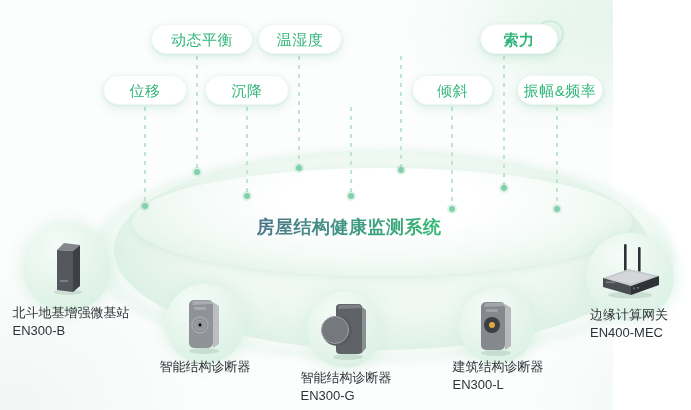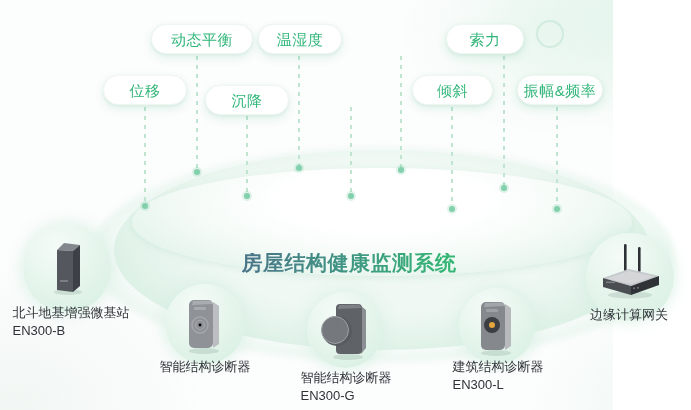--- a/index.html
+++ b/index.html
@@ -31,23 +31,23 @@
   }
   .ellipse.inner{
     left:132px;top:168px;width:500px;height:108px;
     background:radial-gradient(ellipse at 50% 30%, #ffffff 28%, #f3faf6 58%, #ddf1e6 88%, #cfecdd 100%);
     box-shadow:0 2px 6px rgba(180,220,198,0.35);
   }
 
   
   .sys-title{
     position:absolute;left:349px;top:217px;transform:translateX(-50%);
-    font-size:21px;line-height:20px;font-weight:bold;letter-spacing:0.5px;white-space:nowrap;
+    font-size:18px;line-height:20px;font-weight:bold;letter-spacing:0.5px;white-space:nowrap;
     background:linear-gradient(90deg,#4a7389 0%, #3f9a82 55%, #34b873 100%);
-    -webkit-background-clip:text;background-clip:text;color:transparent;margin-top:36px;
+    -webkit-background-clip:text;background-clip:text;color:transparent;
   }
 
   
   .pill{
     position:absolute;height:30px;line-height:30px;border-radius:15px;
     background:#ffffff;text-align:center;font-size:15px;font-weight:500;
     color:#2fb578;letter-spacing:0.5px;white-space:nowrap;
     border:1px solid #f0f6f2;box-sizing:border-box;
     box-shadow:0 4px 10px rgba(60,170,120,0.14), 0 1px 3px rgba(60,170,120,0.10);
   }
@@ -117,24 +117,24 @@
     </div>
   <div class="connector" style="left:503px;top:56px;height:132px;">
       <span class="end-dot"></span>
     </div>
   <div class="connector" style="left:556px;top:107px;height:102px;">
       <span class="end-dot"></span>
     </div>
 
   <div class="pill" style="left:151px;top:24px;width:102px;">动态平衡</div>
   <div class="pill" style="left:258px;top:24px;width:84px;">温湿度</div>
-  <div class="pill" style="left:446px;top:24px;width:78px;">索力</div>
+  <div class="pill" style="left:480px;top:24px;width:78px;font-weight:bold;">索力</div>
 
   <div class="pill" style="left:103px;top:75px;width:84px;">位移</div>
-  <div class="pill" style="left:205px;top:85px;width:84px;">沉降</div>
+  <div class="pill" style="left:205px;top:75px;width:84px;">沉降</div>
   <div class="pill" style="left:412px;top:75px;width:81px;">倾斜</div>
   <div class="pill" style="left:517px;top:75px;width:86px;">振幅&amp;频率</div>
 
   <div class="sys-title">房屋结构健康监测系统</div>
 
   <div class="device">
     <div class="device-circle" style="left:23px;top:224px;width:88px;height:88px;"></div>
     <svg class="device-icon" style="left:50px;top:238px;" width="36" height="58" viewBox="0 0 36 58">
       <ellipse cx="18" cy="54" rx="14" ry="3" fill="rgba(90,120,105,0.18)"></ellipse>
       <polygon points="7,12 14,5 30,7 23,13" fill="#83878d"></polygon>
@@ -208,16 +208,17 @@
       <polygon points="4,36 30,27 60,34 32,44" fill="#c6c9cc"></polygon>
       <polygon points="8,36.5 30,29 55,34.5 32,42" fill="#d4d6d8"></polygon>
       <polygon points="4,36 32,44 32,53 4,45" fill="#4a4d52"></polygon>
       <polygon points="32,44 60,34 60,43 32,53" fill="#2f3236"></polygon>
       <rect x="7" y="39.5" width="9" height="1.6" fill="#7c7f84"></rect>
       <rect x="34" y="45.5" width="2" height="1.6" fill="#6b6e73"></rect>
       <rect x="38" y="45" width="2" height="1.6" fill="#6b6e73"></rect>
     </svg>
     <div class="device-label" style="left:629px;top:306px;">
       <span>边缘计算网关</span>
+      <span class="model">EN400-MEC</span>
     </div>
   </div>
 
 </div>
 
 </body></html>

